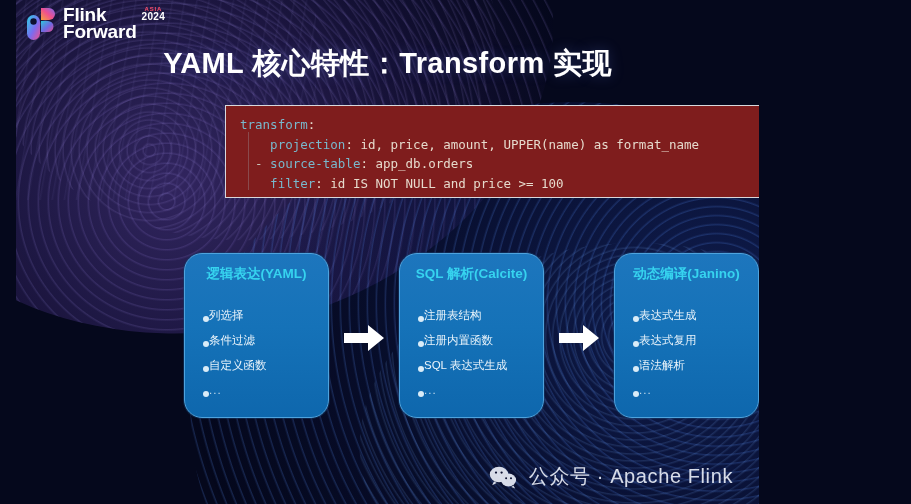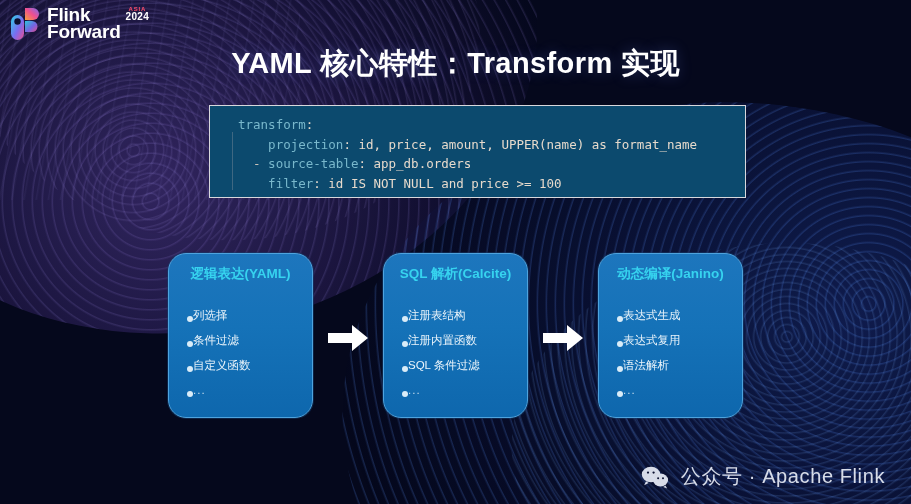--- a/index.html
+++ b/index.html
@@ -12,24 +12,25 @@
 
   body {
     font-family: "Liberation Sans", "DejaVu Sans", sans-serif;
     background: #05081c;
     position: relative;
   }
 
   
   .slide {
     position: relative;
-    width: 911px;
+    width: 743px;
     height: 504px;
     background: #05081c;
     overflow: hidden;
+    margin-left: 16px;
   }
 
   
   .bg-layer { position: absolute; pointer-events: none; }
 
   
   .bg-swirl-tl {
     left: -160px; top: -230px;
     width: 700px; height: 560px;
     border-radius: 50%;
@@ -159,23 +160,23 @@
     letter-spacing: 0.4px;
     z-index: 5;
     text-shadow: 0 0 14px rgba(120,140,255,0.28);
   }
 
   
   .code-block {
     position: absolute;
     left: 209px; top: 105px;
     width: 537px; height: 93px;
-    background: #0c4a6e;
+    background: #7f1d1d;
     border: 1px solid #d8d8dc;
-    padding: 9px 0 9px 28px;
+    padding: 9px 0 9px 14px;
     z-index: 5;
     overflow: hidden;
   }
   .code-line {
     font-family: "DejaVu Sans Mono", "Liberation Mono", monospace;
     font-size: 12.5px;
     line-height: 19.5px;
     white-space: pre;
     color: #e3d6c8;
     position: relative;
@@ -367,21 +368,21 @@
           <li>
             <span class="bullet"></span>
             <span>注册表结构</span>
           </li>
           <li>
             <span class="bullet"></span>
             <span>注册内置函数</span>
           </li>
           <li>
             <span class="bullet"></span>
-            <span>SQL 条件过滤</span>
+            <span>SQL 表达式生成</span>
           </li>
           <li>
             <span class="bullet"></span>
             <span class="li-ellipsis">...</span>
           </li>
         </ul>
     </div>
 
     <div class="arrow-wrap">
       <span>

